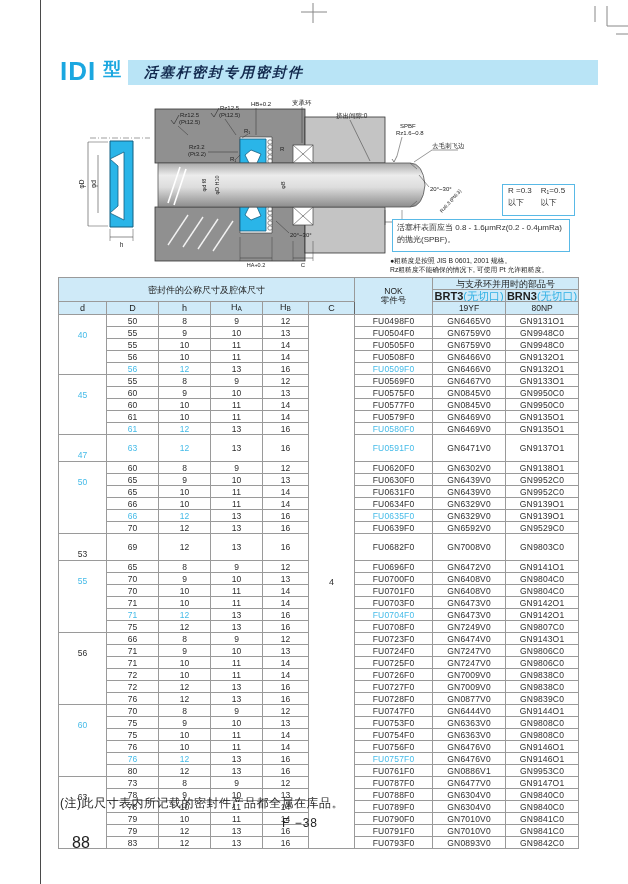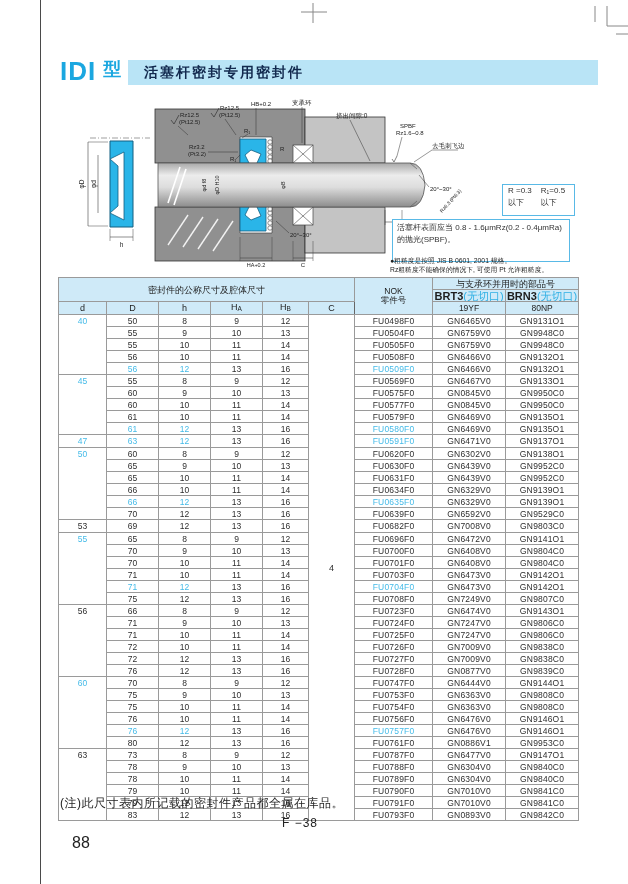--- a/index.html
+++ b/index.html
@@ -8,42 +8,42 @@
     font-family:"Liberation Sans","DejaVu Sans",sans-serif;
     -webkit-font-smoothing:antialiased;overflow:hidden;color:#222;
   }
   .abs{position:absolute;}
   
   .left-rule{left:40px;top:0;width:1px;height:884px;background:#4a4a4a;}
   
   .logo{left:60px;top:58px;height:28px;display:flex;align-items:flex-start;}
   .logo .idi{font-size:26px;font-weight:800;color:#1ba7e0;letter-spacing:1px;line-height:26px;}
   .logo .kata{font-size:18px;font-weight:700;color:#1ba7e0;margin-left:7px;line-height:22px;}
-  .title-bar{left:128px;top:60px;width:470px;height:25px;background:#b9e4f6;}
+  .title-bar{left:128px;top:60px;width:470px;height:25px;background:#b9e4f6;font-style:italic;}
   .title-bar .t{padding-left:16px;line-height:25px;font-size:14px;font-weight:700;color:#12294e;letter-spacing:2px;}
   
   .diagram{left:40px;top:95px;width:575px;height:185px;}
   svg text{font-family:"Liberation Sans","DejaVu Sans",sans-serif;fill:#222;}
   .rbox{left:502px;top:184px;width:66px;height:30px;border:1.5px solid #59b9e6;background:#fff;
         font-size:8px;color:#333;display:flex;flex-direction:row;justify-content:center;padding-left:5px;line-height:12px;}
-  .bigbox{left:392px;top:219px;width:178px;height:43px;border:1.5px solid #59b9e6;background:#fff;
+  .bigbox{left:392px;top:219px;width:178px;height:33px;border:1.5px solid #59b9e6;background:#fff;
         font-size:8px;color:#333;padding:2px 4px;line-height:12px;box-sizing:border-box;}
   .fnotes{left:390px;top:256px;width:225px;font-size:6.8px;color:#222;line-height:9px;}
   
   .tblwrap{left:58px;top:277px;width:521px;}
   table{border-collapse:collapse;table-layout:fixed;width:520px;}
   th,td{border:1px solid #9a9a9a;padding:0;margin:0;text-align:center;overflow:hidden;white-space:nowrap;}
   table{border:1.5px solid #555;}
   th{background:#cfeaf8;font-weight:normal;color:#1d1d1d;font-size:9px;height:11px;line-height:10px;}
   th.brt{font-weight:700;font-size:11px;text-align:center;}
   th.code{font-weight:normal;font-size:8.5px;}
   th .nck{color:#2fb0e4;font-weight:normal;}
   th.nok-h{font-size:8.5px;line-height:9px;}
   td{font-size:8.5px;height:11px;line-height:10px;color:#2e2e2e;}
-  td.col-d{vertical-align:top;padding-top:1px;}
+  td.col-d{vertical-align:top;padding-top:15px;}
   td.col-C{vertical-align:middle;font-size:9px;}
   td.pn{letter-spacing:0.2px;}
   td.bl,th.bl{border-left:1.5px solid #666;}
   .hl{color:#45bbe8;}
   sub{font-size:6.5px;vertical-align:-1px;}
   
   .note{left:60px;top:795px;font-size:12px;color:#1e1e1e;letter-spacing:0.5px;}
   .pgnum{left:72px;top:834px;font-size:16px;color:#222;text-align:right;}
   .secref{left:282px;top:816px;font-size:12px;color:#222;letter-spacing:1px;}
 </style>

